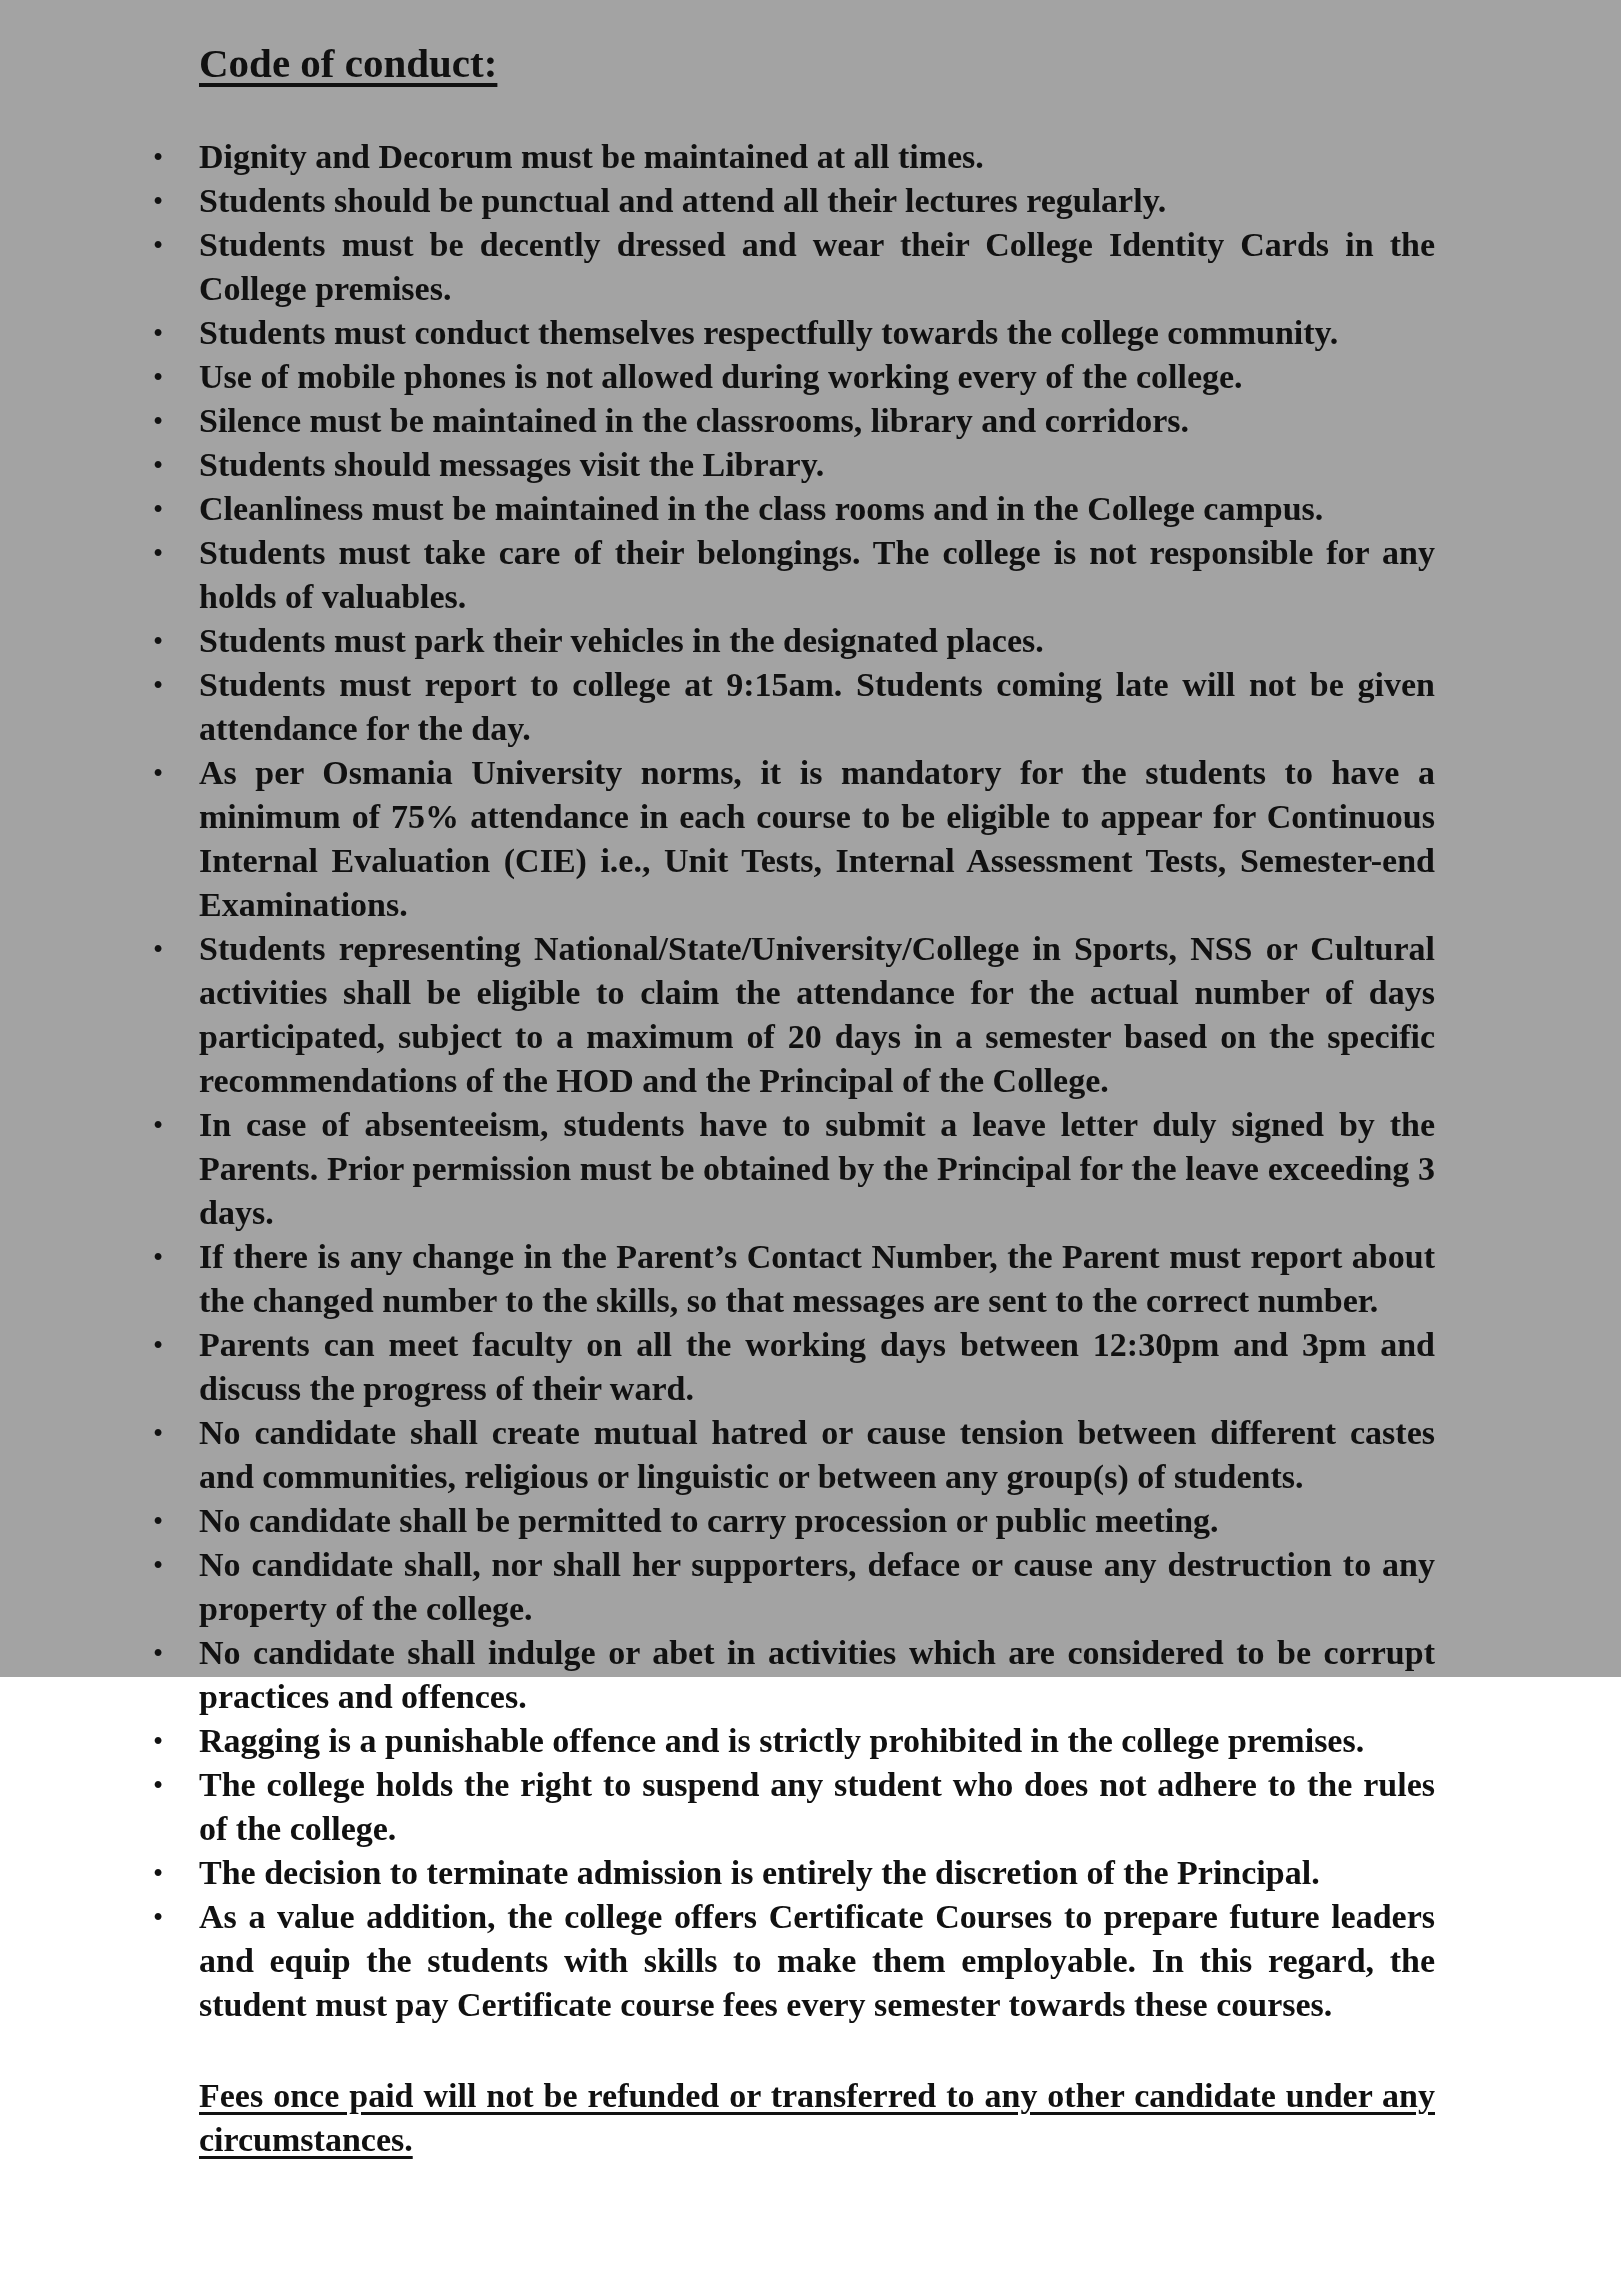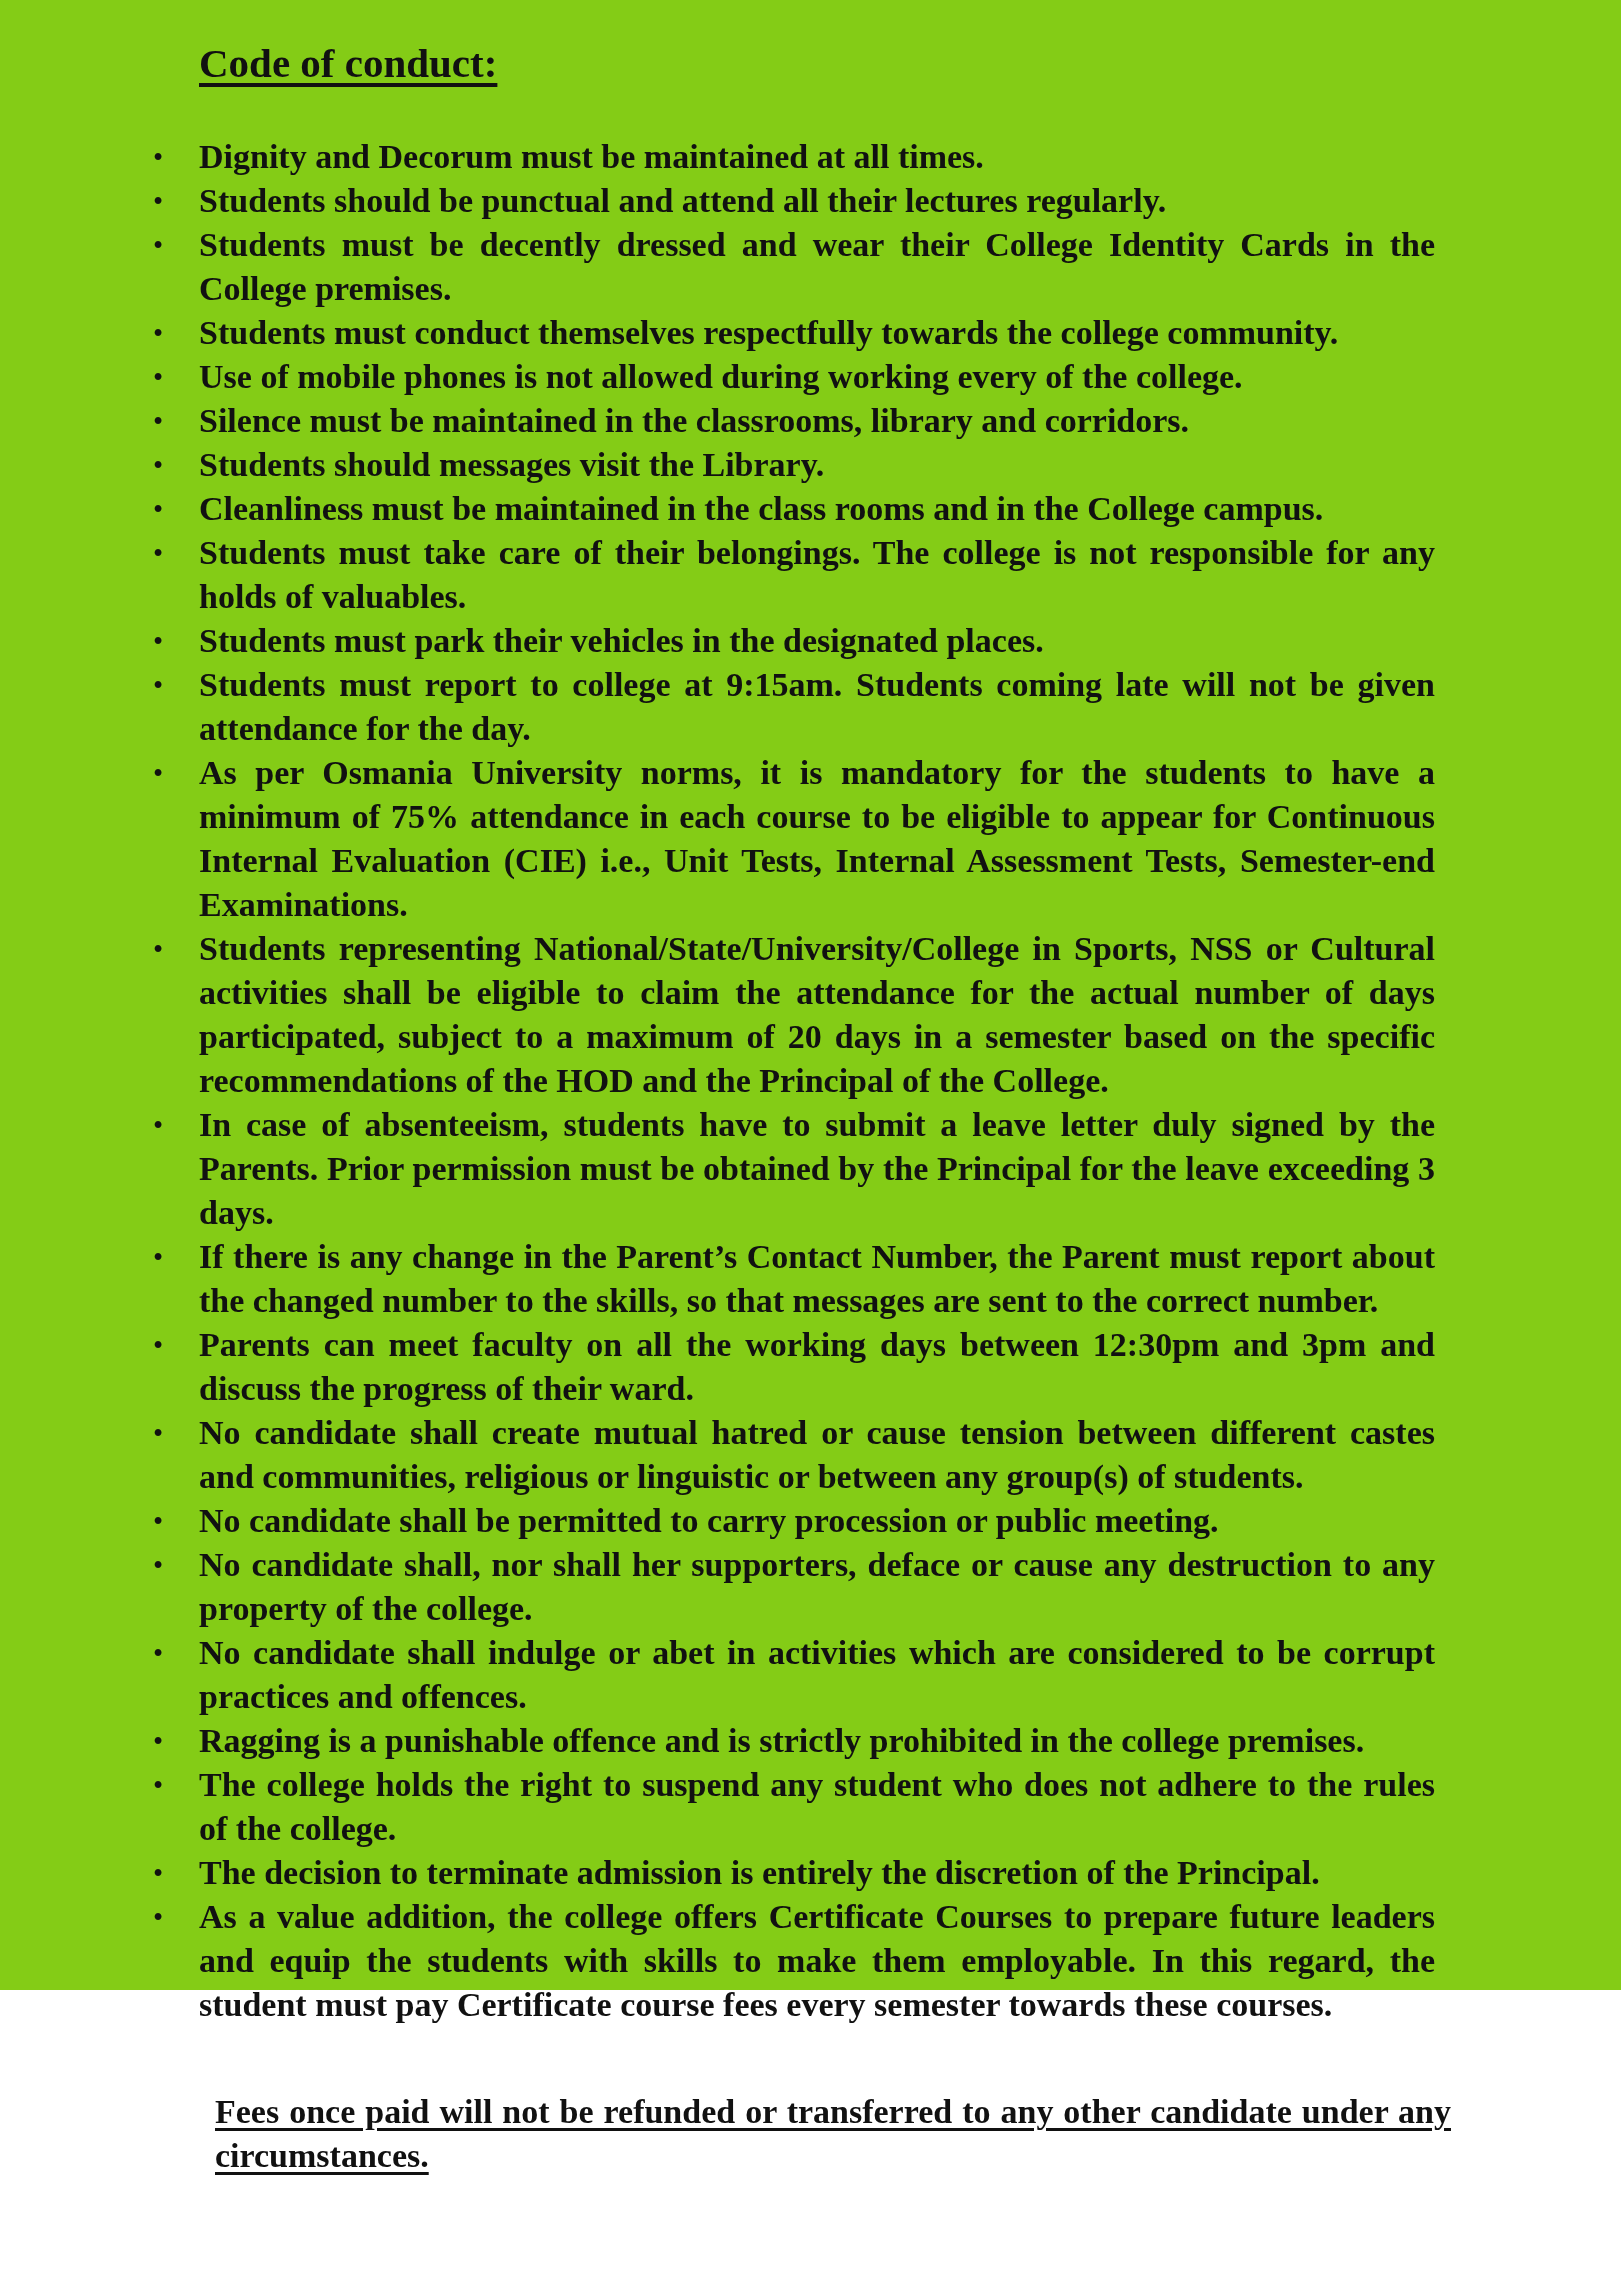--- a/index.html
+++ b/index.html
@@ -13,22 +13,22 @@
     position: relative;
     overflow: hidden;
     font-family: "Liberation Serif", "DejaVu Serif", serif;
     color: #111111;
   }
   .page {
     position: absolute;
     left: 0;
     top: 0;
     width: 1621px;
-    height: 1990px;
-    background: #84cc16;
+    height: 1677px;
+    background: #a3a3a3;
   }
   .title {
     position: absolute;
     left: 199px;
     top: 41px;
     font-size: 41px;
     font-weight: bold;
     text-decoration: underline;
     text-decoration-thickness: 3.6px;
     text-underline-offset: 6.3px;
@@ -68,21 +68,21 @@
     left: 199px;
     top: 2074px;
     width: 1236px;
     font-size: 34px;
     line-height: 44px;
     font-weight: bold;
     text-decoration: underline;
     text-decoration-thickness: 2.7px;
     text-underline-offset: 4.5px;
     text-align: justify;
-    margin: 16px;
+    margin: 0;
   }
 </style>
 </head>
 <body>
 
 <div class="page">
   <h1 class="title">Code of conduct:</h1>
 
   <ul class="rules" id="rules-list">
 

